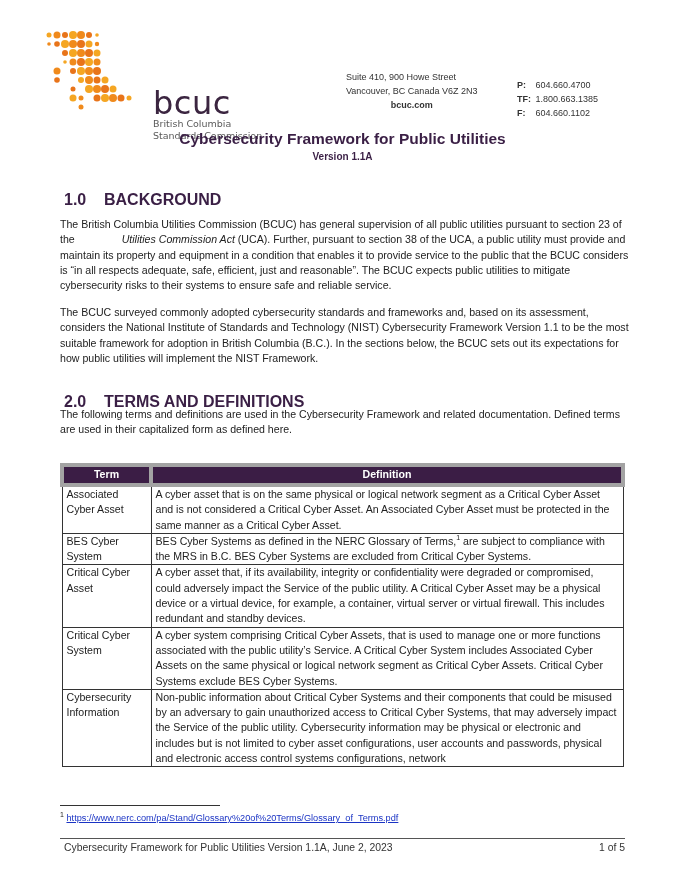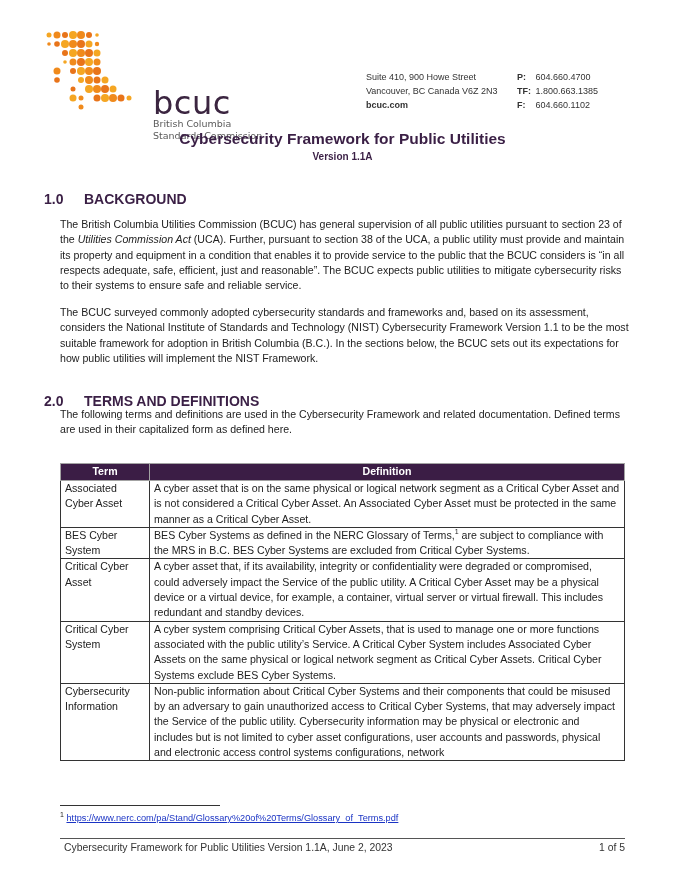--- a/index.html
+++ b/index.html
@@ -2,32 +2,32 @@
 <html><head>
 <meta charset="utf-8">
 <style>
   html, body { margin: 0; padding: 0; background: #ffffff; }
   body { width: 685px; height: 886px; position: relative; overflow: hidden;
          font-family: "Liberation Sans", "DejaVu Sans", sans-serif; color: #222; }
   .logo { position: absolute; left: 40px; top: 30px; width: 100px; height: 84px; }
   .brand { position: absolute; left: 153px; top: 50px; }
   .brand .word { font-family: "DejaVu Sans", sans-serif; font-size: 32px; color: #3b2540; letter-spacing: 0.5px; line-height: 30px; font-weight: normal; margin-top: 38px; }
   .brand .sub { font-family: "DejaVu Sans", sans-serif; font-size: 9.5px; color: #5a5a5a; line-height: 12px; }
-  .address { position: absolute; left: 346px; top: 70px; font-size: 9px; line-height: 14px; color: #333; margin-left: 20px; }
-  .address .web { font-weight: bold; }
-  .contact { position: absolute; left: 517px; top: 70px; font-size: 9px; line-height: 14px; color: #333; }
+  .address { position: absolute; left: 346px; top: 70px; font-size: 9px; line-height: 14px; color: #333; }
+  .address .web { font-weight: bold; text-align: center; }
+  .contact { position: absolute; left: 517px; top: 78px; font-size: 9px; line-height: 14px; color: #333; }
   .contact .lbl { display: inline-block; width: 16px; font-weight: bold; }
   .title { position: absolute; left: 0; width: 685px; top: 130px; text-align: center; font-size: 15.5px; font-weight: bold; color: #3a1f45; }
   .version { position: absolute; left: 0; width: 685px; top: 151px; text-align: center; font-size: 10px; font-weight: bold; color: #3a1f45; }
-  .heading { position: absolute; left: 44px; font-size: 14px; font-weight: bold; color: #3a1f45; }
+  .heading { position: absolute; left: 64px; font-size: 16px; font-weight: bold; color: #3a1f45; }
   .heading .num { display: inline-block; width: 40px; }
   .para { position: absolute; left: 60px; width: 570px; font-size: 10.6px; line-height: 15.3px; color: #222; }
-  .para em { font-style: italic; }
+  .para em { font-style: italic; margin-left: 44px; }
   table.defs { position: absolute; left: 60px; top: 463px; width: 565px; border-collapse: collapse; font-size: 10.6px; line-height: 15.3px; color: #222; }
-  table.defs th { background: #3b1d45; color: #fff; font-weight: bold; text-align: center; padding: 0 4px; height: 16px; border: 1px solid #a3a3a3; }
+  table.defs th { background: #3b1d45; color: #fff; font-weight: bold; text-align: center; padding: 0 4px; height: 16px; border: 4px solid #a3a3a3; }
   table.defs td { border: 1px solid #333; vertical-align: top; padding: 0 4px; }
   table.defs td.term { width: 80px; }
   sup { font-size: 7px; line-height: 0; }
   .fn-rule { position: absolute; left: 60px; top: 805px; width: 160px; height: 1px; background: #333; }
   .footnote { position: absolute; left: 60px; top: 813px; font-size: 9.2px; color: #222; }
   .footnote a { color: #1a33c4; text-decoration: underline; }
   .footer-rule { position: absolute; left: 60px; top: 838px; width: 565px; height: 1px; background: #555; }
   .footer-left { position: absolute; left: 64px; top: 842px; font-size: 10.4px; color: #333; }
   .footer-right { position: absolute; right: 60px; top: 842px; font-size: 10.4px; color: #333; }
 </style>

